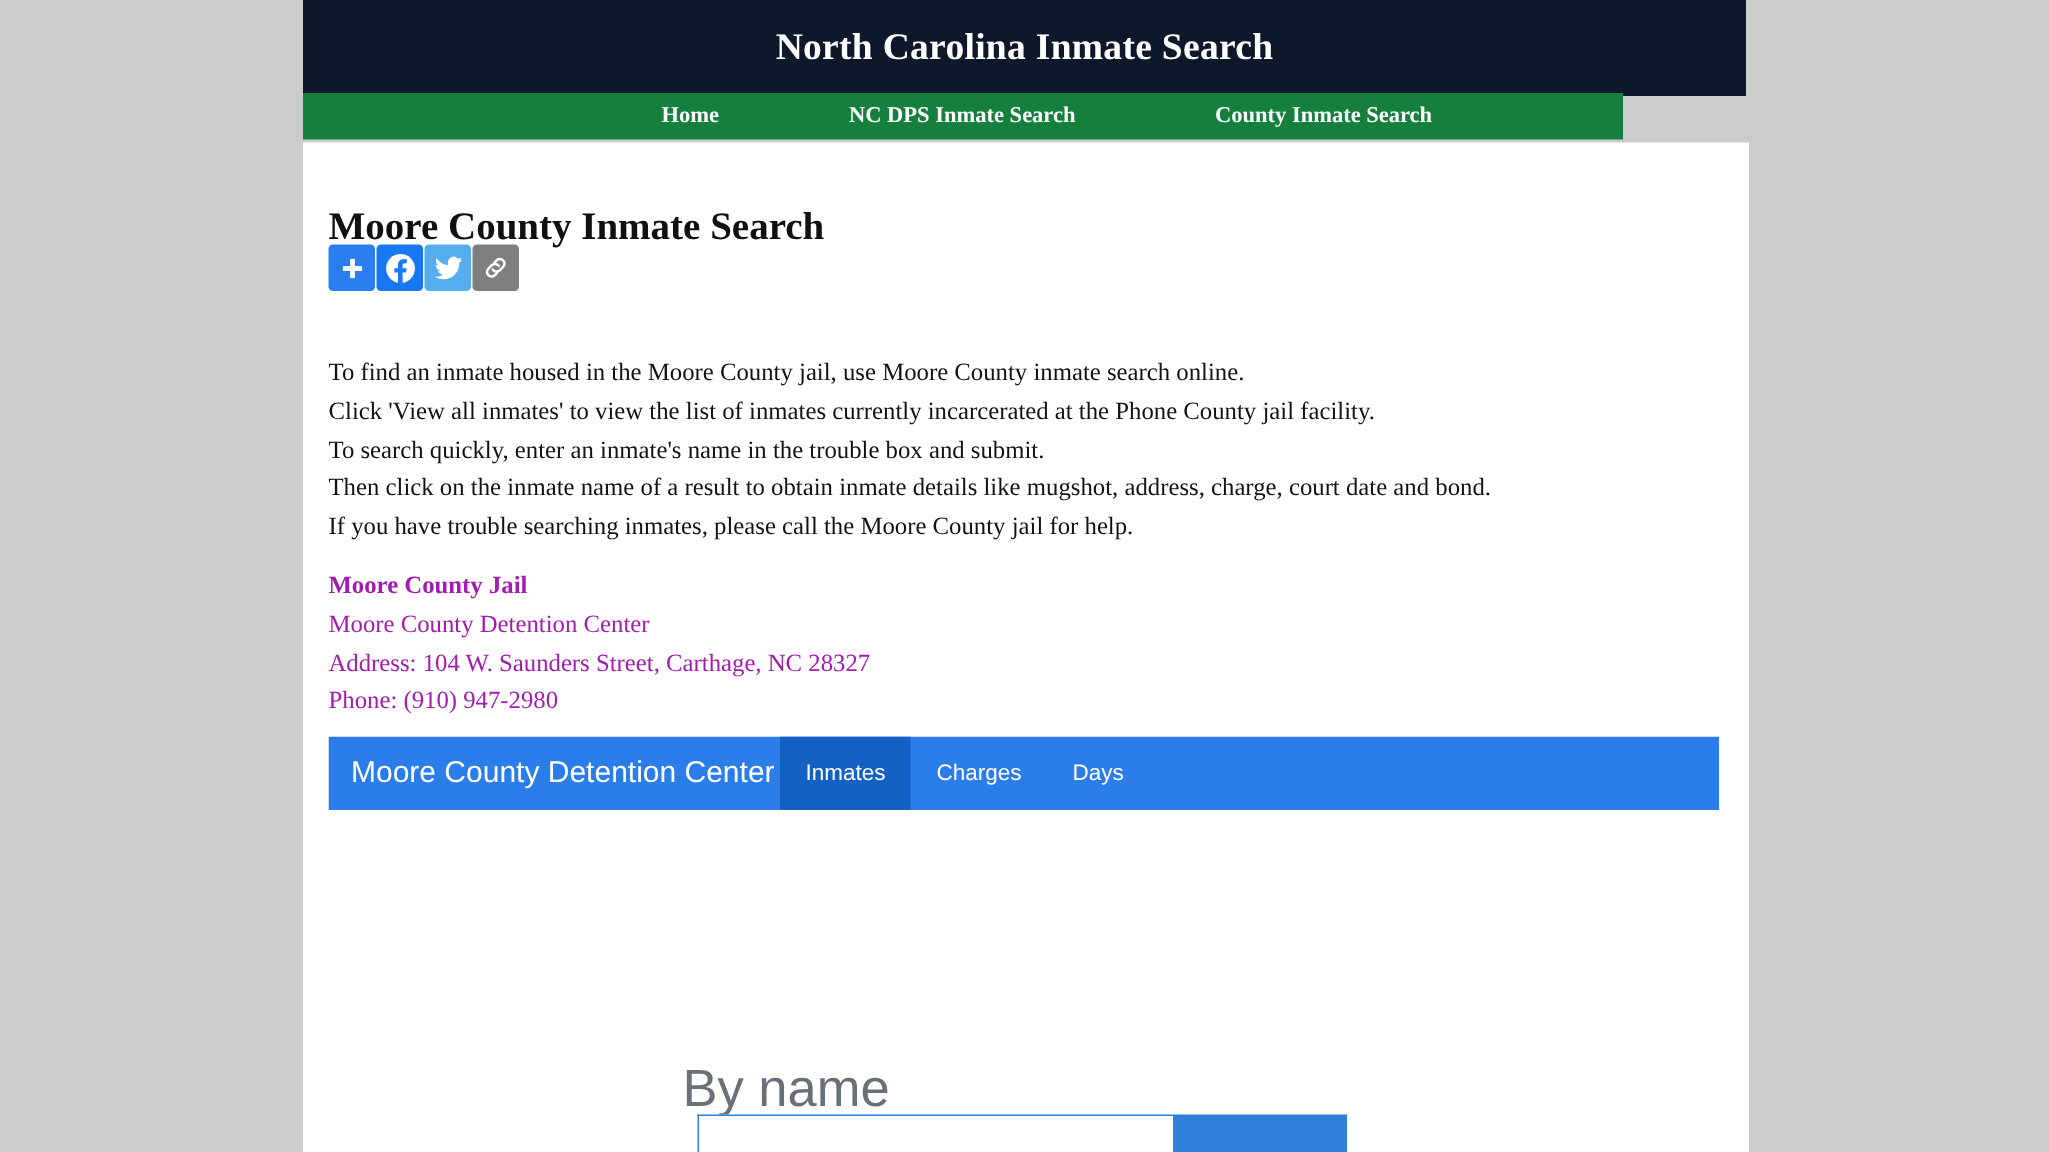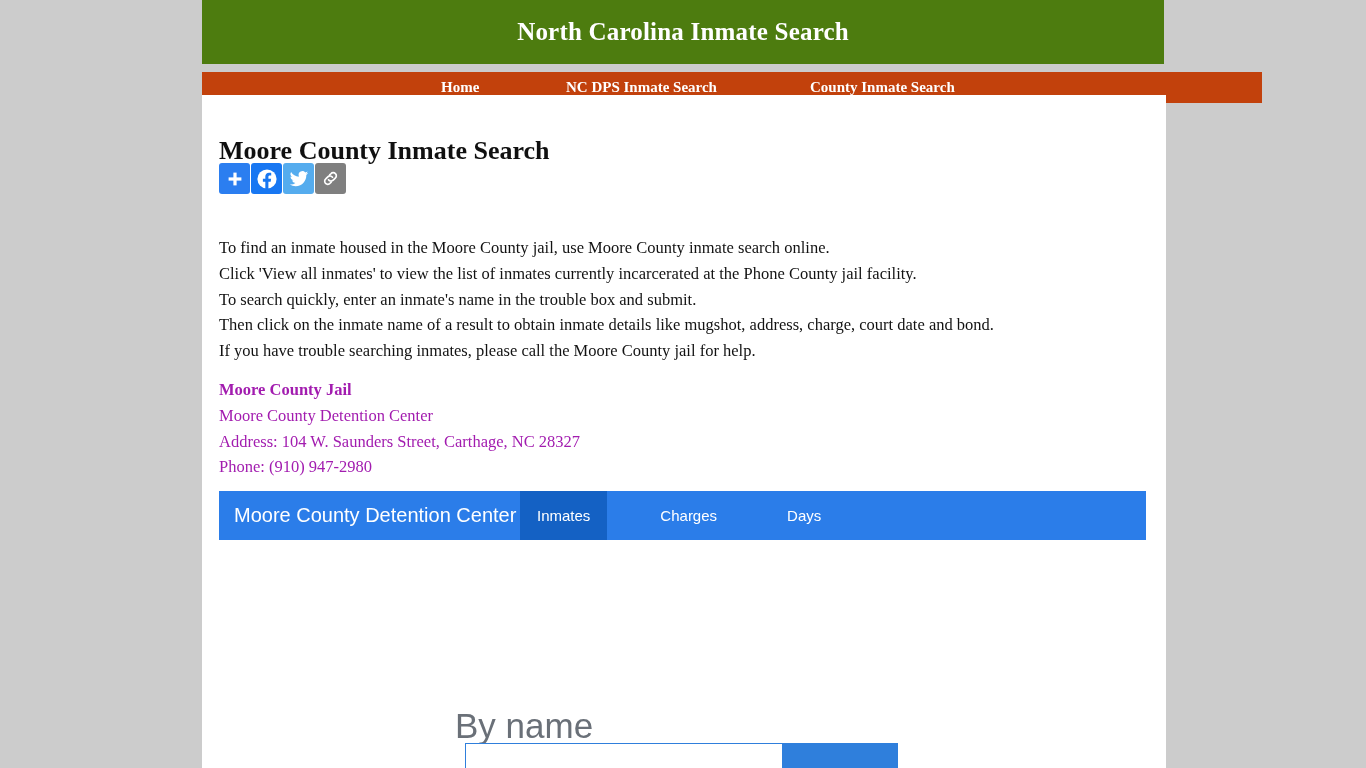--- a/index.html
+++ b/index.html
@@ -22,45 +22,45 @@
     height: 768px;
   }
 
   
   .site-header {
     position: absolute;
     left: 0;
     top: 0;
     width: 962px;
     height: 64px;
-    background: #4d7c0f;
+    background: #0f172a;
   }
   .site-title {
     position: absolute;
     left: 0;
     top: 0;
     width: 962px;
     text-align: center;
     line-height: 64px;
     color: #ffffff;
     font-family: "Liberation Serif", "DejaVu Serif", serif;
     font-weight: bold;
     font-size: 25px;
     letter-spacing: 0.2px;
     white-space: nowrap;
   }
 
   
   .site-nav {
     position: absolute;
     left: 0;
-    top: 72px;
-    width: 1060px;
+    top: 62px;
+    width: 880px;
     height: 31px;
-    background: #c2410c;
+    background: #15803d;
   }
   .nav-item {
     position: absolute;
     top: 0;
     height: 31px;
     line-height: 31px;
     color: #ffffff;
     font-family: "Liberation Serif", "DejaVu Serif", serif;
     font-weight: bold;
     font-size: 15px;
@@ -174,21 +174,20 @@
     font-family: "Liberation Sans", "DejaVu Sans", sans-serif;
     font-size: 20px;
     white-space: nowrap;
   }
   .widget-tabs {
     position: absolute;
     left: 301px;
     top: 0;
     height: 61px;
     display: flex;
-    gap: 36px;
   }
   .widget-tab {
     height: 49px;
     line-height: 49px;
     padding: 0 17px;
     color: #ffffff;
     font-family: "Liberation Sans", "DejaVu Sans", sans-serif;
     font-size: 15px;
     white-space: nowrap;
     cursor: pointer;

